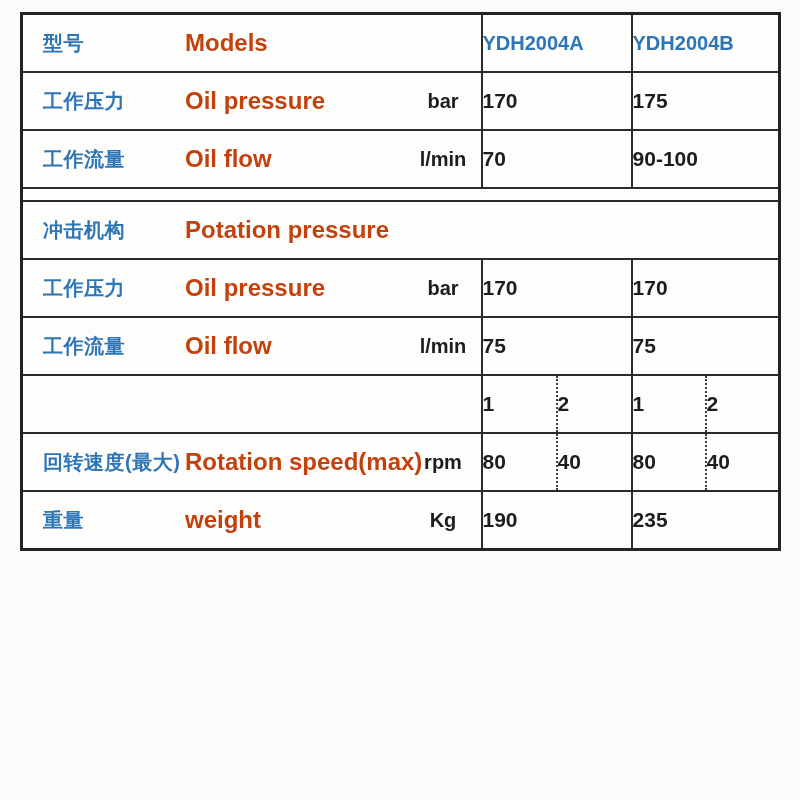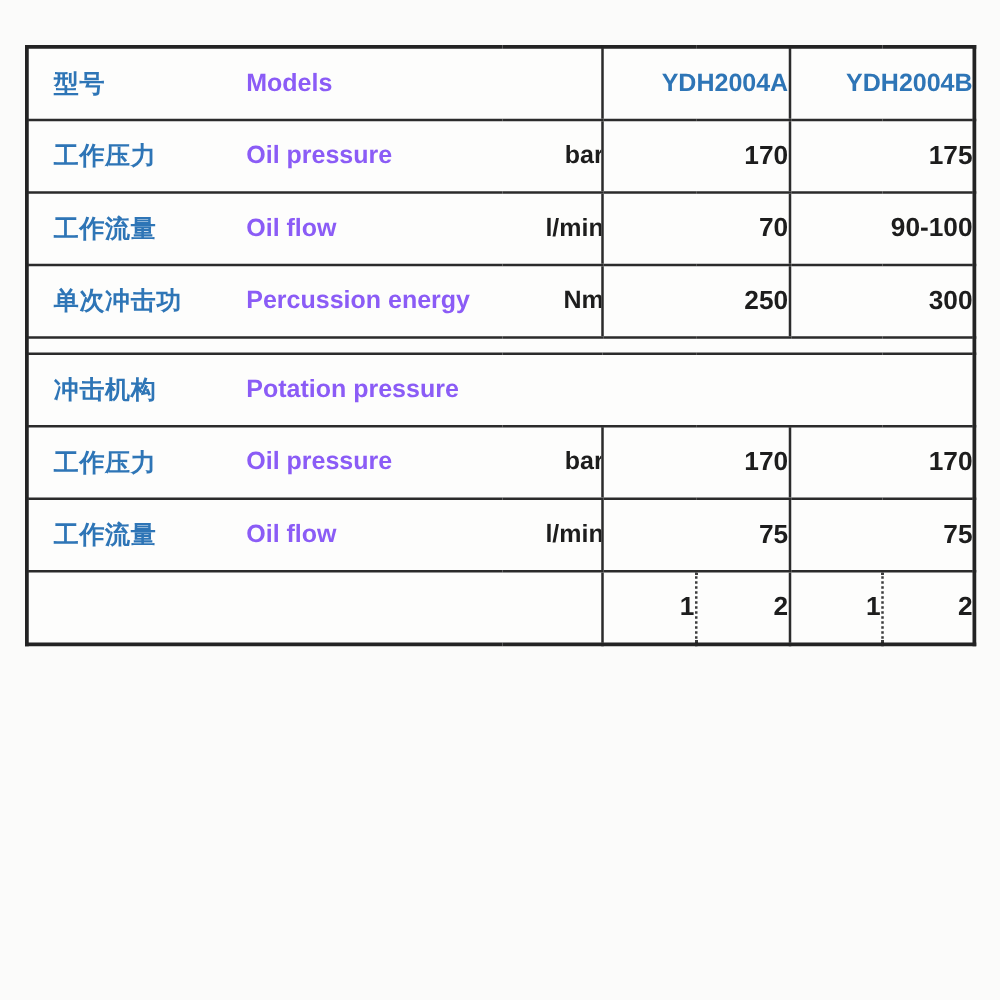--- a/index.html
+++ b/index.html
@@ -14,21 +14,20 @@
   }
   table.spec {
     position: absolute;
     left: 20px;
     top: 12px;
     width: 758px;
     border-collapse: collapse;
     table-layout: fixed;
     background: #fdfdfc;
     border: 3px solid #232323;
-    margin-top: 24px;
   }
   td {
     border-top: 2px solid #2b2b2b;
     border-bottom: 2px solid #2b2b2b;
     padding: 0;
     height: 56px;
     overflow: hidden;
   }
   tr.thin td { height: 11px; }
   td.left { position: relative; }
@@ -36,37 +35,37 @@
     position: absolute;
     left: 20px; top: 50%;
     transform: translateY(-50%);
     color: #2e75b6;
     font-size: 20px;
     white-space: nowrap;
     letter-spacing: 0.5px;
   }
   .en {
     position: absolute;
-    left: 174px; top: 50%;
+    left: 162px; top: 50%;
     transform: translateY(-50%);
-    color: #8b5cf6;
-    font-size: 20px;
+    color: #c2410c;
+    font-size: 24px;
     white-space: nowrap;
   }
   .unit {
     position: absolute;
     left: 380px; top: 50%;
     width: 80px;
     transform: translateY(-50%);
-    text-align: right;
+    text-align: center;
     color: #1d1d1d;
     font-size: 20px;
   }
   td.data {
-    text-align: right;
+    text-align: left;
     vertical-align: middle;
     font-size: 21px;
     color: #1d1d1d;
   }
   td.model { color: #2e75b6; font-size: 20px; }
   td.vsep { border-left: 2px solid #2b2b2b; }
   td.dot  { border-right: 2px dotted #3c3c3c; }
 </style>
 </head>
 <body>
@@ -107,29 +106,20 @@
       <td class="left" colspan="3">
         <span class="cn">工作流量</span>
         <span class="en">Oil flow</span>
         <span class="unit">l/min</span>
       </td>
       <td class="data vsep" colspan="2">70</td>
       <td class="data vsep" colspan="2">90-100</td>
     </tr>
 
 
-    <tr>
-      <td class="left" colspan="3">
-        <span class="cn">单次冲击功</span>
-        <span class="en">Percussion energy</span>
-        <span class="unit">Nm</span>
-      </td>
-      <td class="data vsep" colspan="2">250</td>
-      <td class="data vsep" colspan="2">300</td>
-    </tr>
 
     <tr class="thin">
       <td colspan="7"></td>
     </tr>
 
     <tr>
       <td class="left" colspan="7">
         <span class="cn">冲击机构</span>
         <span class="en">Potation pressure</span>
       </td>
@@ -156,17 +146,37 @@
     </tr>
 
     <tr>
       <td class="left" colspan="3"></td>
       <td class="data vsep dot">1</td>
       <td class="data">2</td>
       <td class="data vsep dot">1</td>
       <td class="data">2</td>
     </tr>
 
+    <tr>
+      <td class="left" colspan="3">
+        <span class="cn">回转速度(最大)</span>
+        <span class="en">Rotation speed(max)</span>
+        <span class="unit">rpm</span>
+      </td>
+      <td class="data vsep dot">80</td>
+      <td class="data">40</td>
+      <td class="data vsep dot">80</td>
+      <td class="data">40</td>
+    </tr>
 
 
+    <tr>
+      <td class="left" colspan="3">
+        <span class="cn">重量</span>
+        <span class="en">weight</span>
+        <span class="unit">Kg</span>
+      </td>
+      <td class="data vsep" colspan="2">190</td>
+      <td class="data vsep" colspan="2">235</td>
+    </tr>
 
   </tbody>
 </table>
 
 </body></html>

